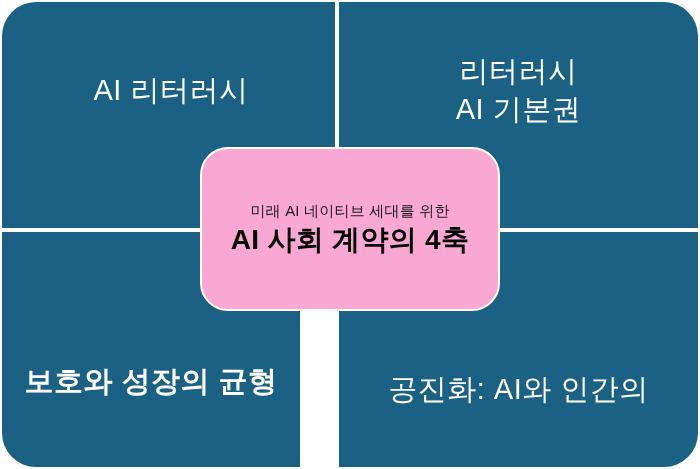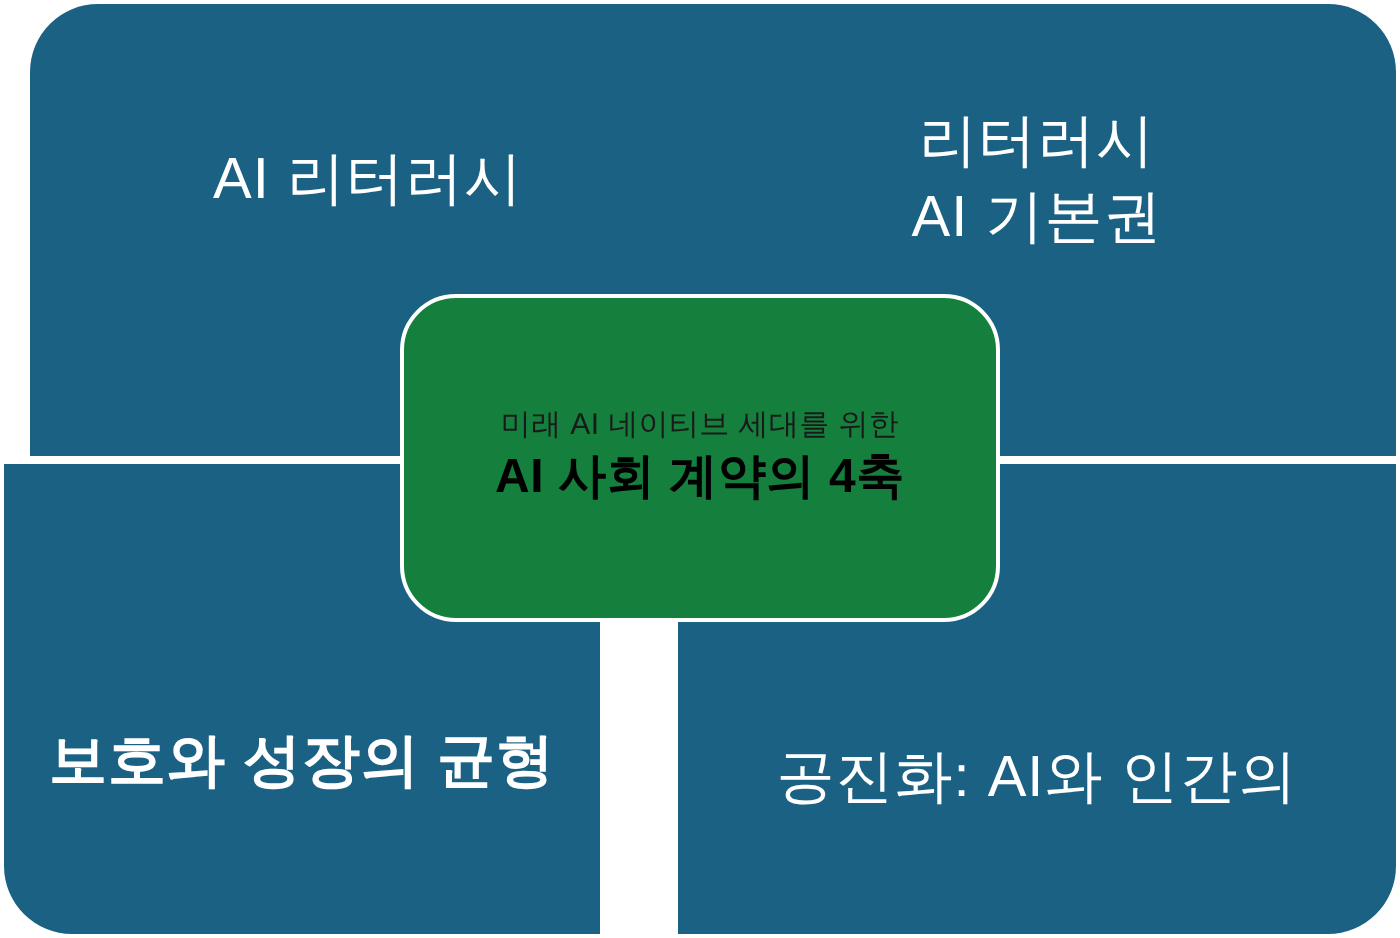--- a/index.html
+++ b/index.html
@@ -39,21 +39,21 @@
     overflow: hidden;
   }
 
   .quad-label {
     display: block;
     width: 100%;
   }
 
   
   #quad-0 {
-    left: 15px;
+    left: 2px;
     top: 2px;
     width: 333px;
     height: 226px;
     border-radius: 34px 0 0 0;
     padding-left: 15px;
   }
   
   #quad-1 {
     left: 339px;
     top: 2px;
@@ -85,21 +85,21 @@
   #quad-2 .quad-label { transform: translateY(32px); }
   #quad-3 .quad-label { transform: translateY(32px); margin-top: 16px; }
 
   
   #center-node {
     position: absolute;
     left: 200px;
     top: 147px;
     width: 300px;
     height: 164px;
-    background: #15803d;
+    background: #f9a8d4;
     border: 2px solid #ffffff;
     border-radius: 28px;
     box-sizing: border-box;
     display: flex;
     flex-direction: column;
     align-items: center;
     justify-content: center;
     text-align: center;
     color: #000000;
   }
@@ -107,21 +107,21 @@
   #center-subtitle {
     font-size: 15px;
     font-weight: 400;
     color: #1a1a1a;
     line-height: 1.2;
     margin-bottom: 3px;
     letter-spacing: 0.2px;
   }
 
   #center-title {
-    font-size: 24px;
+    font-size: 28px;
     font-weight: 700;
     color: #000000;
     line-height: 1.2;
     letter-spacing: 0.3px;
   }
 </style>
 </head>
 <body>
 
 <div id="diagram">

